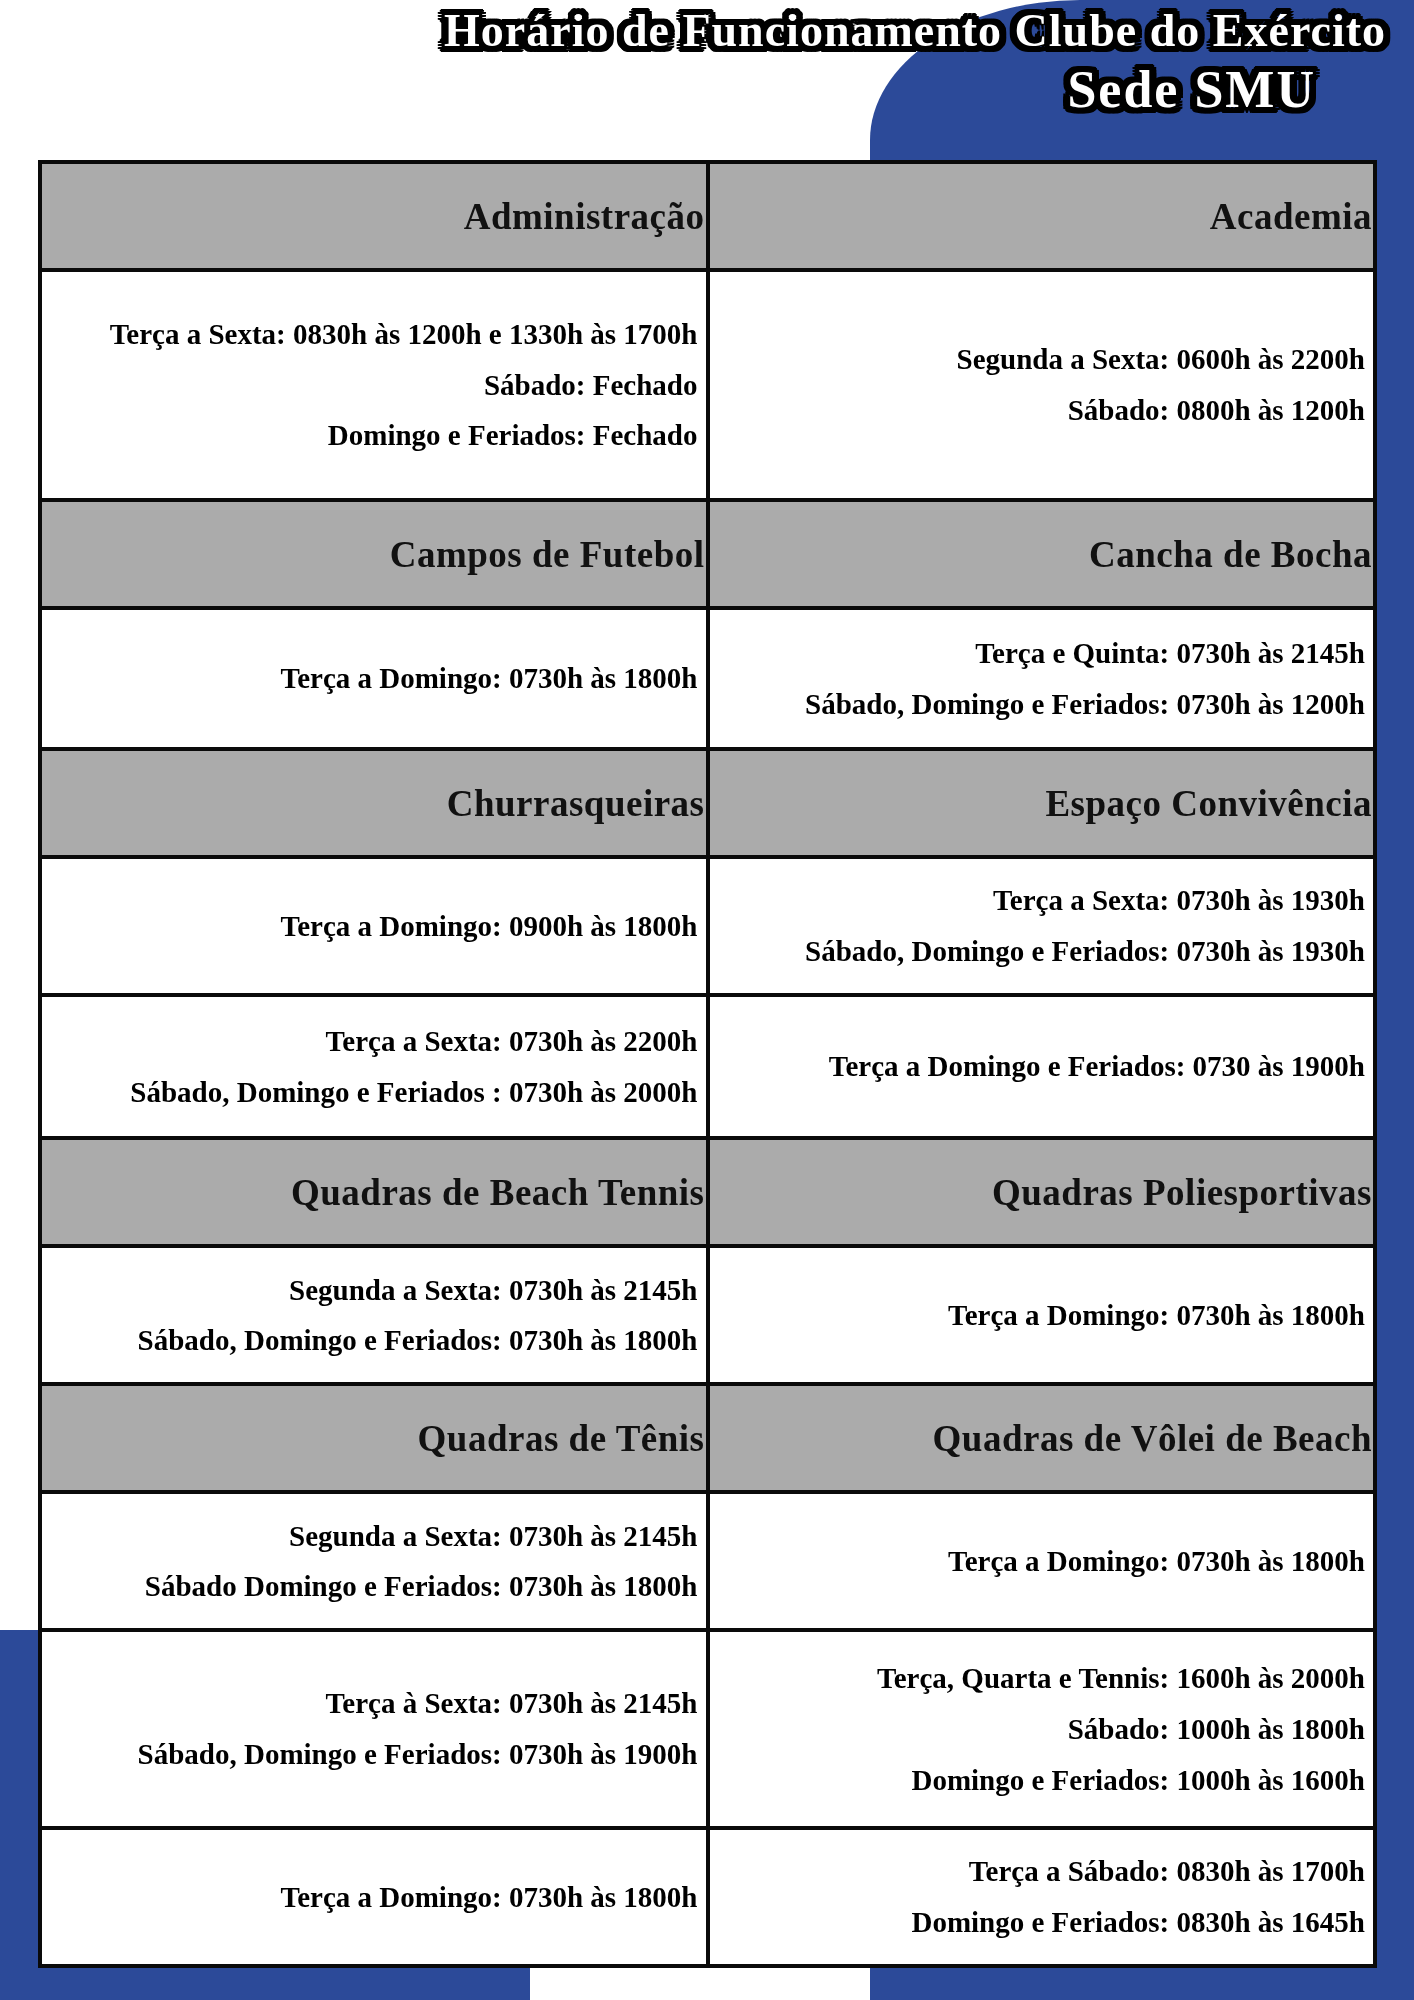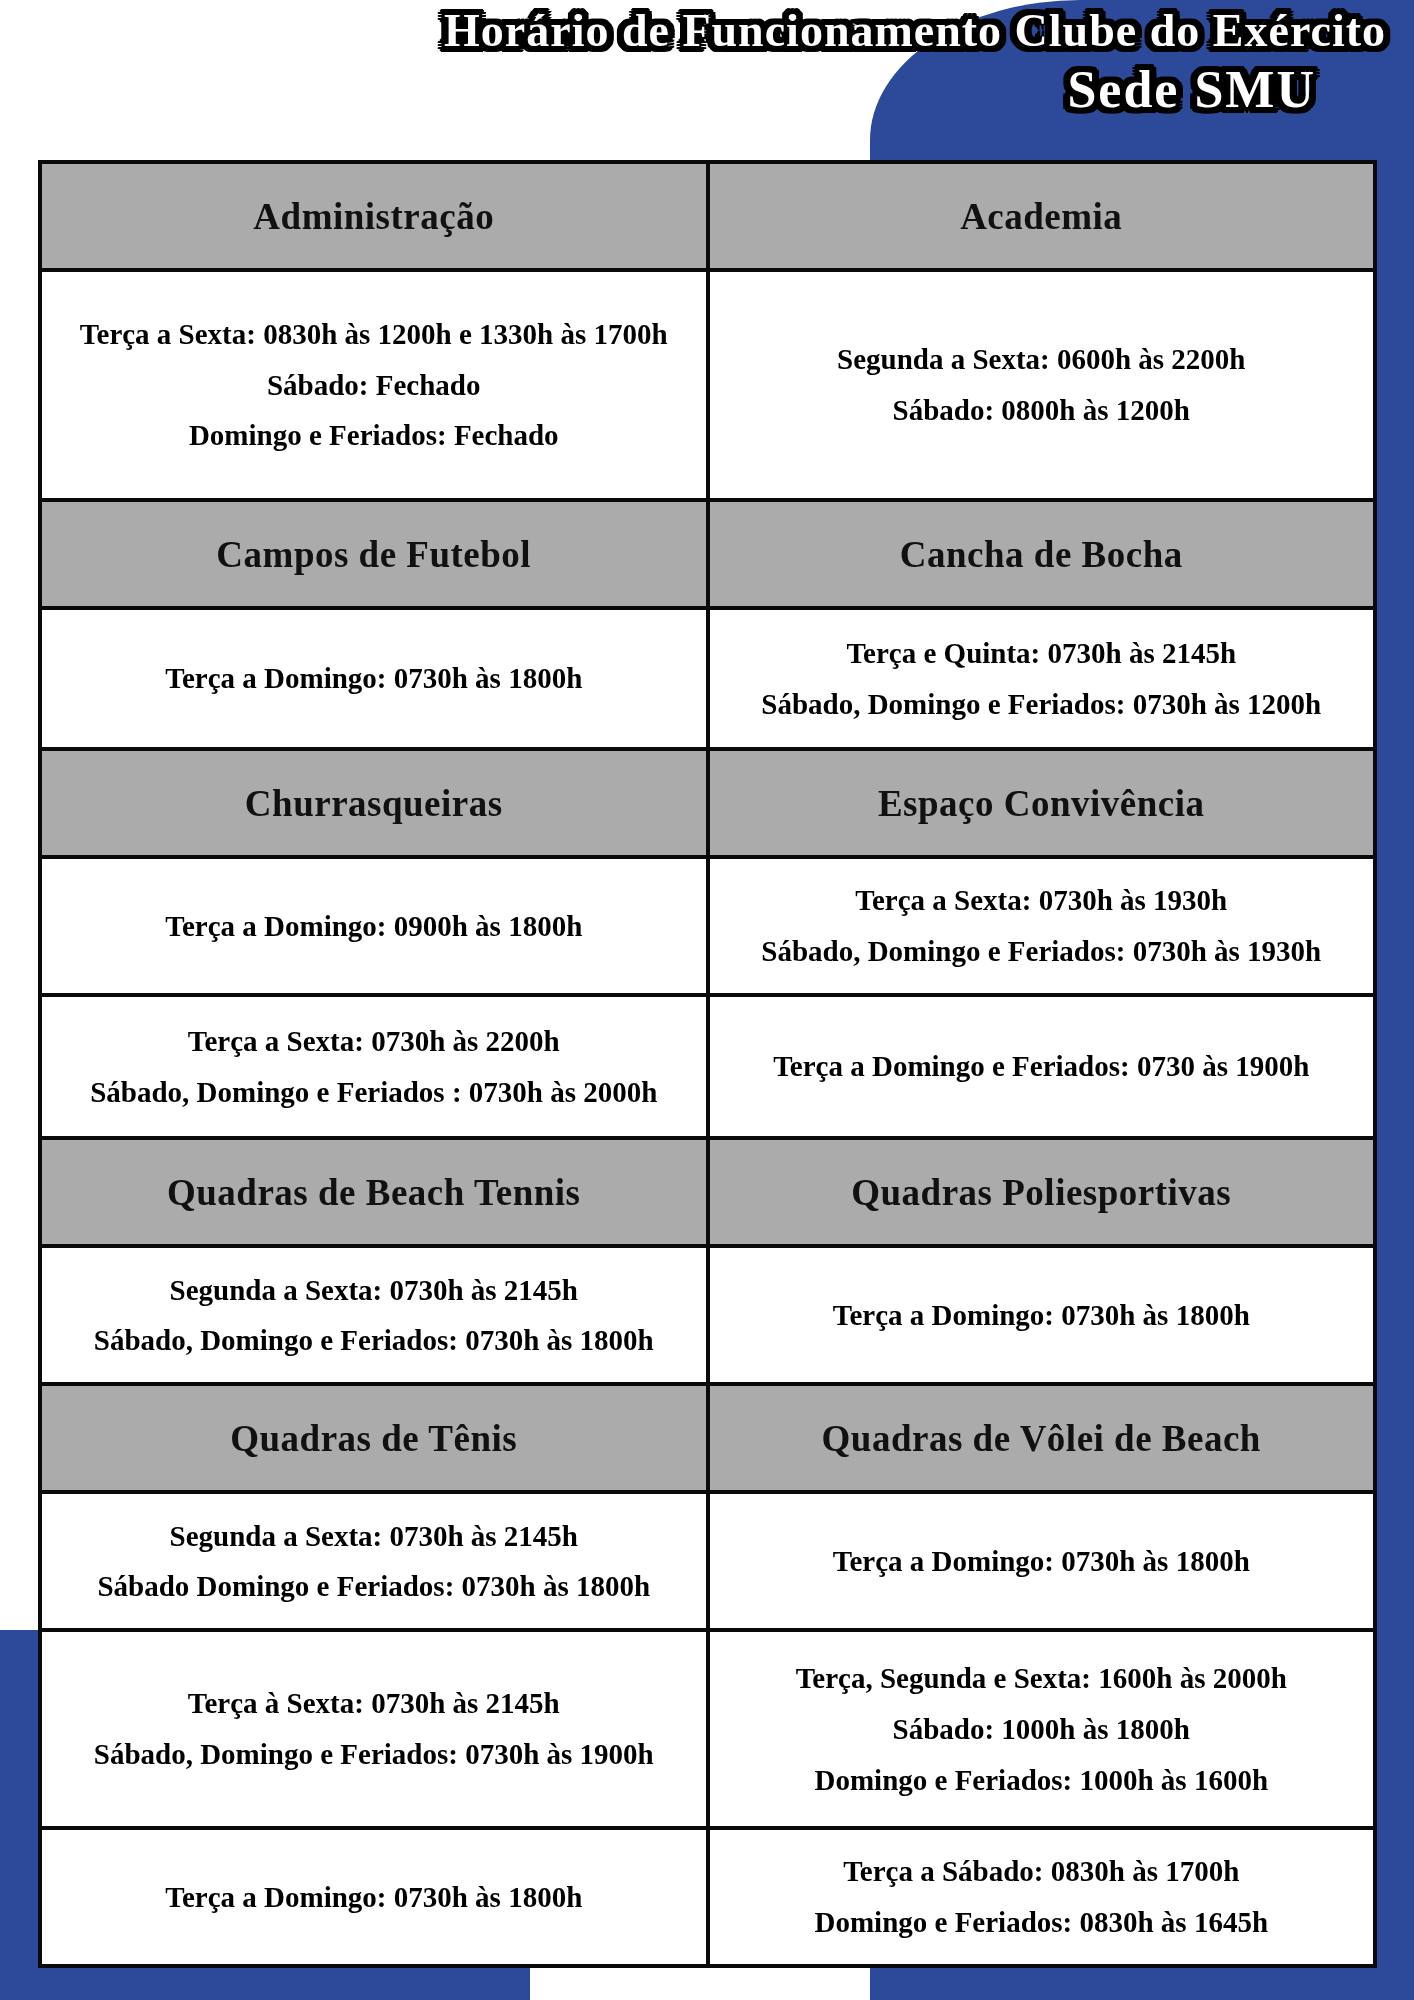--- a/index.html
+++ b/index.html
@@ -35,21 +35,21 @@
       -7px -3px 0 #000, 7px -3px 0 #000, -7px 3px 0 #000, 7px 3px 0 #000;
   }
   .title{font-size:46px;letter-spacing:1px;transform:translateX(-28px);}
   .subtitle{font-size:52px;letter-spacing:2px;transform:translateX(-98px);margin-top:4px;}
   table.schedule{
     position:absolute;left:38px;top:160px;width:1339px;height:1808px;z-index:1;
     border-collapse:collapse;table-layout:fixed;
   }
   table.schedule th, table.schedule td{
     border:4px solid var(--ink);
-    text-align:center;vertical-align:middle;
+    text-align:right;vertical-align:middle;
     width:50%;
   }
   table.schedule th{
     background:var(--gray);
     font-size:37px;font-weight:bold;color:#111;
     height:86px;letter-spacing:0.5px;
   }
   table.schedule td{
     background:#ffffff;
     font-size:29px;font-weight:bold;color:#000;
@@ -145,21 +145,21 @@
         <td>
           <div class="hours-line">Terça a Domingo: 0730h às 1800h</div>
         </td>
       </tr>
       <tr style="height: 156px;">
         <td>
           <div class="hours-line">Terça à Sexta: 0730h às 2145h</div>
           <div class="hours-line">Sábado, Domingo e Feriados: 0730h às 1900h</div>
         </td>
         <td>
-          <div class="hours-line">Terça, Segunda e Sexta: 1600h às 2000h</div>
+          <div class="hours-line">Terça, Quarta e Tennis: 1600h às 2000h</div>
           <div class="hours-line">Sábado: 1000h às 1800h</div>
           <div class="hours-line">Domingo e Feriados: 1000h às 1600h</div>
         </td>
       </tr>
       <tr style="height: 114px;">
         <td>
           <div class="hours-line">Terça a Domingo: 0730h às 1800h</div>
         </td>
         <td>
           <div class="hours-line">Terça a Sábado: 0830h às 1700h</div>

